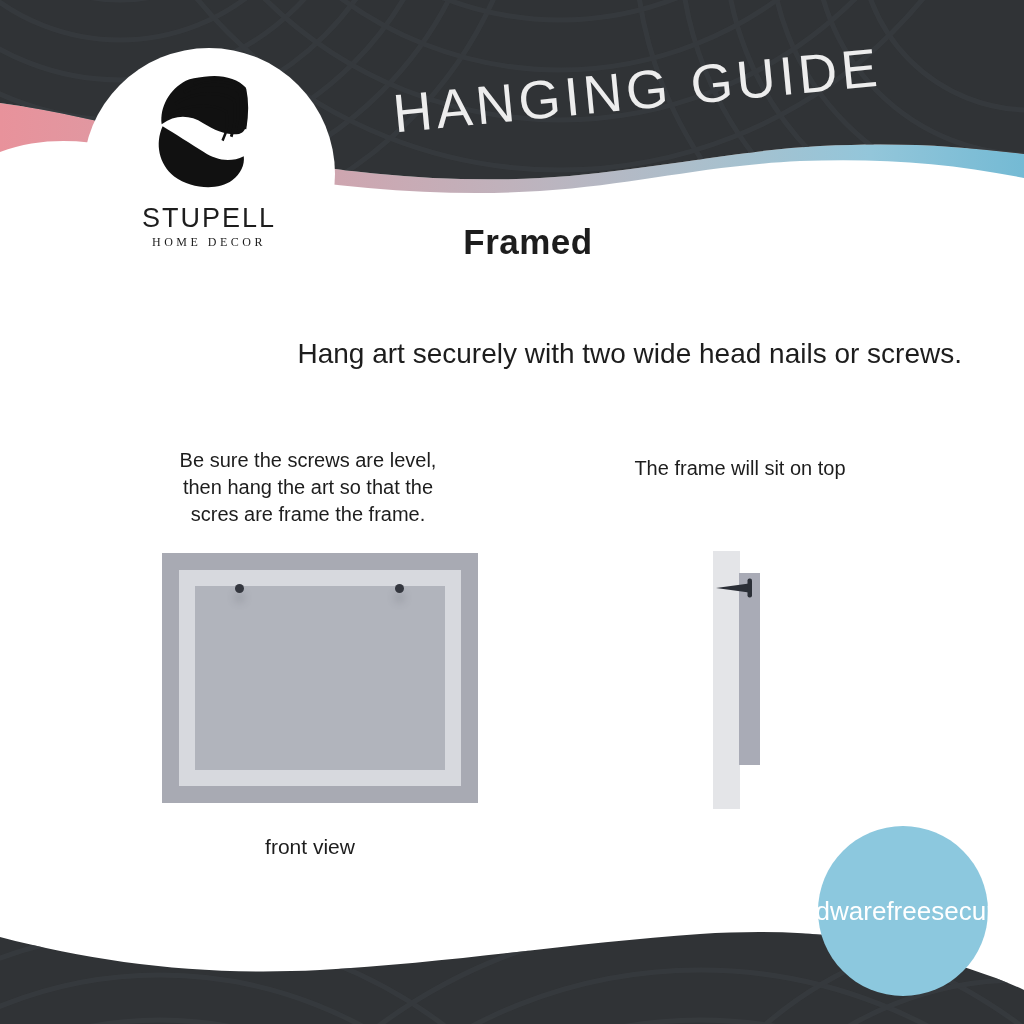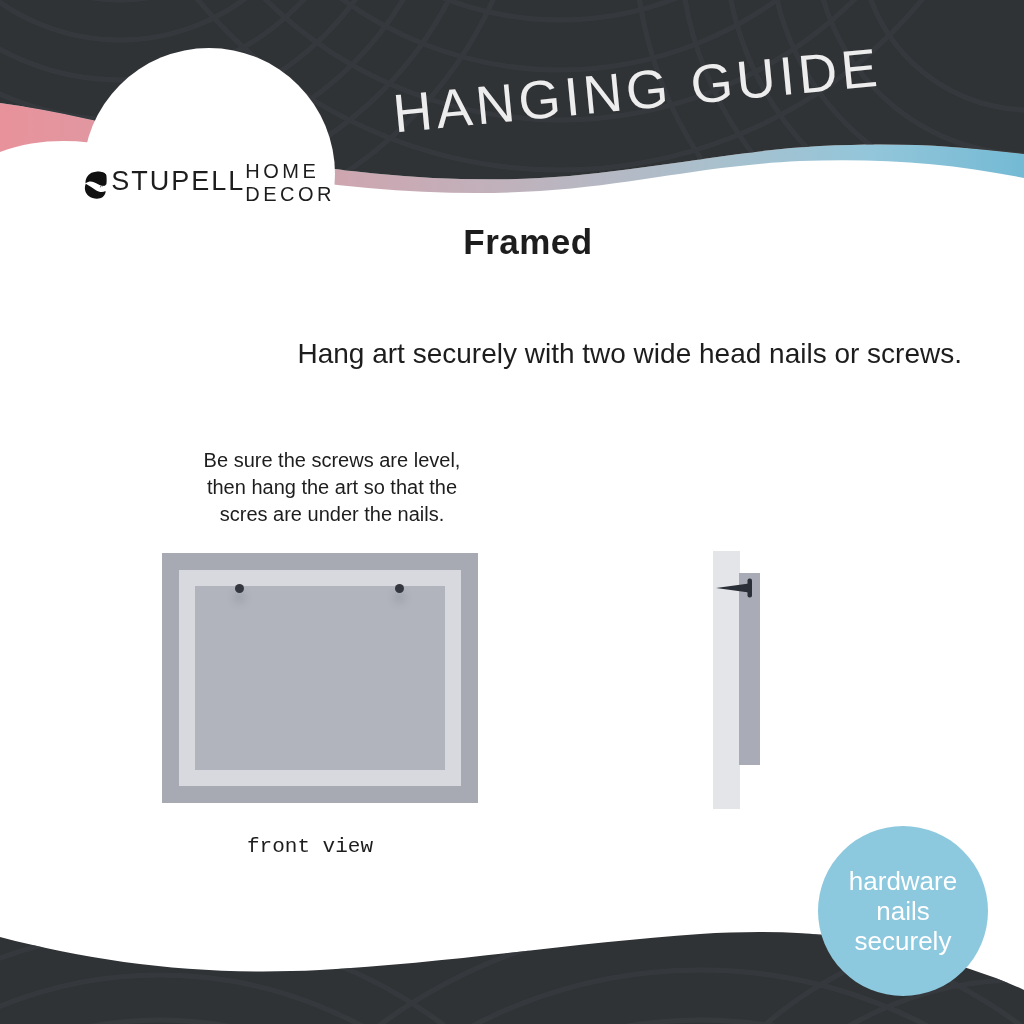--- a/index.html
+++ b/index.html
@@ -13,39 +13,39 @@
   
   .header-svg{position:absolute;left:0;top:0;}
   .hdr-title{
     position:absolute;left:637px;top:90px;transform:translate(-50%,-50%) rotate(-5.5deg);
     font-size:54px;font-weight:400;letter-spacing:4px;color:#ededed;white-space:nowrap;
   }
 
   
   .logo-circle{
     position:absolute;left:83px;top:48px;width:252px;height:252px;border-radius:50%;
-    background:#ffffff;display:flex;flex-direction:row;align-items:center;
+    background:#ffffff;display:flex;flex-direction:column;align-items:center;
   }
   .logo-svg{margin-top:22px;}
   .brand-name{margin-top:14px;font-size:27px;letter-spacing:2px;font-weight:400;line-height:24px;}
-  .brand-sub{margin-top:17px;font-size:20px;letter-spacing:3.5px;font-weight:400;}
+  .brand-sub{margin-top:5px;font-size:12px;letter-spacing:3.5px;font-weight:400;font-family:Liberation Serif, serif;}
 
   
   .product-title{
     position:absolute;left:328px;top:220px;width:400px;text-align:center;
     font-size:35px;line-height:43px;font-weight:700;letter-spacing:0.5px;
   }
   .intro-text{
     position:absolute;left:62px;top:338px;width:900px;text-align:right;
     font-size:28px;font-weight:500;
   }
   .note{font-size:20px;line-height:27px;font-weight:500;text-align:center;}
-  .note-front{left:152px;top:447px;width:360px;}
+  .note-front{left:128px;top:447px;width:360px;}
   .note-side{left:580px;top:455px;width:320px;}
-  .caption{font-size:21px;font-weight:500;text-align:center;width:200px;font-family:Liberation Mono, monospace;}
+  .caption{font-size:21px;font-weight:500;text-align:center;width:200px;}
   .caption-front{left:210px;top:835px;}
   .caption-side{left:637px;top:846px;}
 
   
   .frame-outer{left:162px;top:553px;width:316px;height:250px;background:#a8aab3;}
   .frame-band{position:absolute;left:17px;top:17px;right:17px;bottom:17px;background:#d7d9de;}
   .frame-canvas{position:absolute;left:16px;top:16px;right:16px;bottom:16px;background:#b1b4bc;}
   .screw{
     position:absolute;width:9px;height:9px;border-radius:50%;background:#34373f;
     box-shadow:0 9px 9px rgba(82,85,98,0.28);
@@ -55,21 +55,21 @@
 
   
   .side-wall{left:713px;top:551px;width:27px;height:258px;background:#e4e5e8;}
   .side-frame{left:739px;top:573px;width:21px;height:192px;background:#a9abb6;}
   .nail-svg{position:absolute;left:712px;top:576px;}
 
   
   .footer-svg{position:absolute;left:0;bottom:0;z-index:1;}
   .hw-badge{
     position:absolute;left:818px;top:826px;width:170px;height:170px;border-radius:50%;
-    background:#8cc8de;z-index:2;display:flex;flex-direction:column;justify-content:center;
+    background:#8cc8de;z-index:2;display:flex;flex-direction:row;justify-content:center;
     align-items:center;text-align:center;color:#ffffff;
     font-size:26px;line-height:30px;font-weight:500;
   }
 </style>
 </head>
 <body>
 
 <div class="poster">
 
   <svg class="header-svg" width="1024" height="230" viewBox="0 0 1024 230">
@@ -131,23 +131,24 @@
 
   <div class="product-title">
     <div>Framed</div>
   </div>
 
   <div class="intro-text">Hang art securely with two wide head nails or screws.</div>
 
   <div class="abs note note-front">
     <div>Be sure the screws are level,</div>
     <div>then hang the art so that the</div>
-    <div>scres are under the nails.</div>
+    <div>scres are frame the frame.</div>
   </div>
   <div class="abs note note-side">
+    <div>The frame will sit on top</div>
   </div>
 
   <div class="abs frame-outer">
     <div class="frame-band">
       <div class="frame-canvas"></div>
     </div>
   </div>
   <div class="screw screw-left"></div>
   <div class="screw screw-right"></div>
 
@@ -182,17 +183,17 @@
         <circle cx="1020" cy="420" r="240"></circle>
           <circle cx="1020" cy="420" r="290"></circle>
         <circle cx="1020" cy="420" r="340"></circle>
           <circle cx="1020" cy="420" r="390"></circle>
       </g>
     </g>
   </svg>
 
   <div class="hw-badge">
     <div>hardware</div>
-    <div>nails</div>
+    <div>free</div>
     <div>securely</div>
   </div>
 
 </div>
 
 </body></html>

